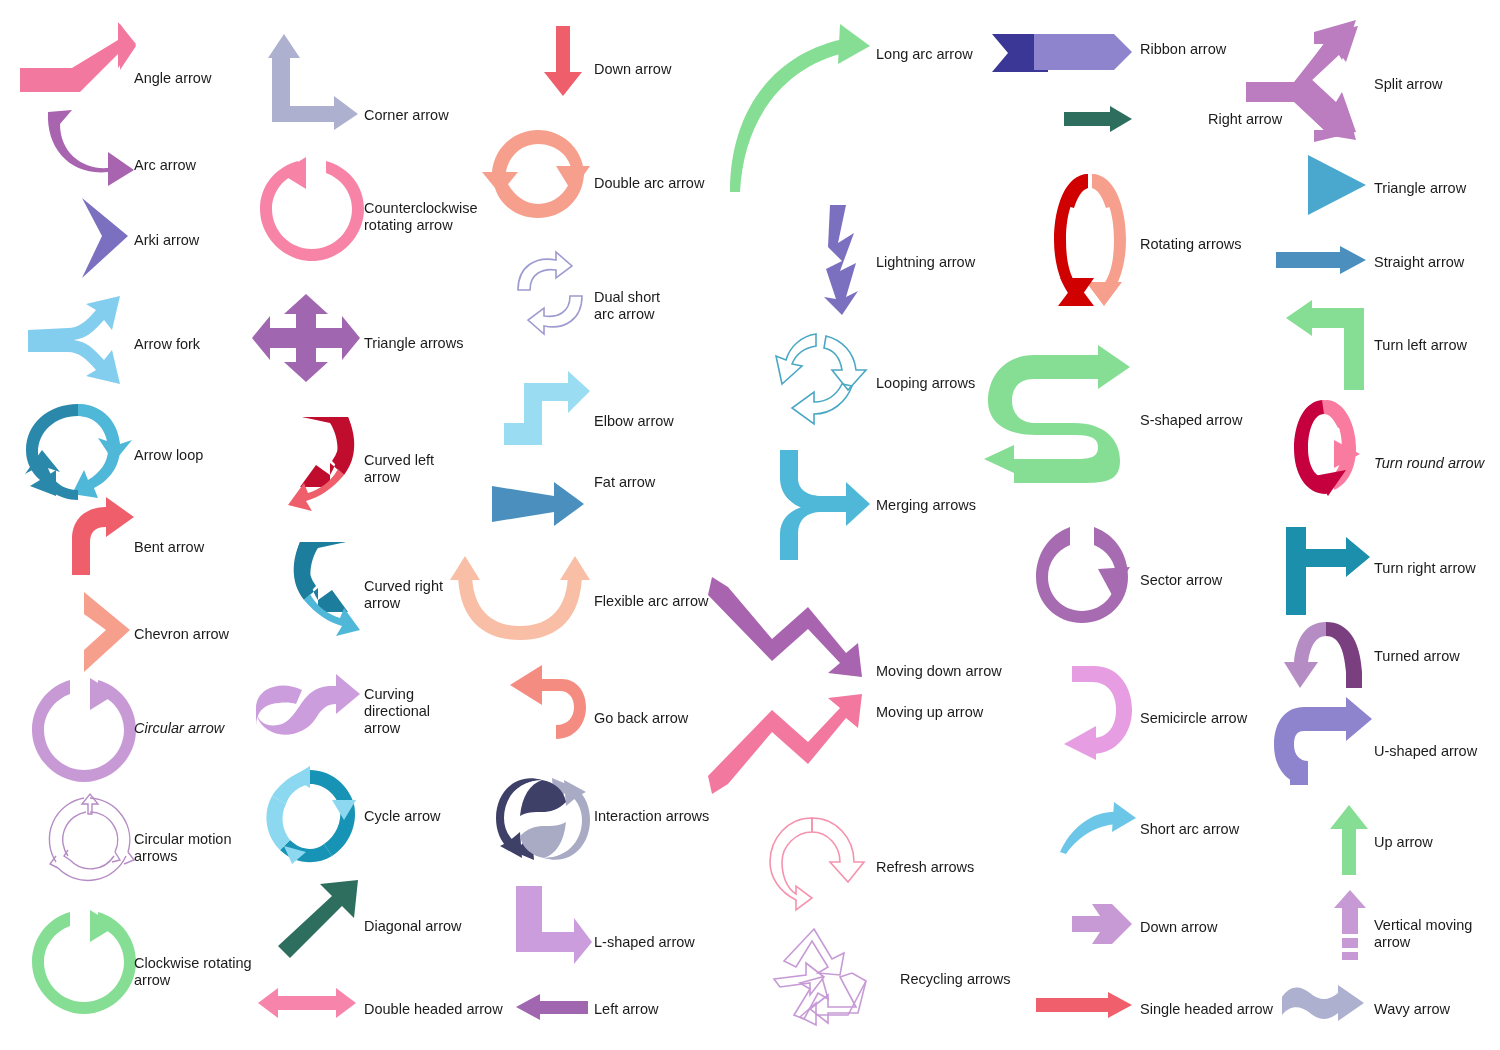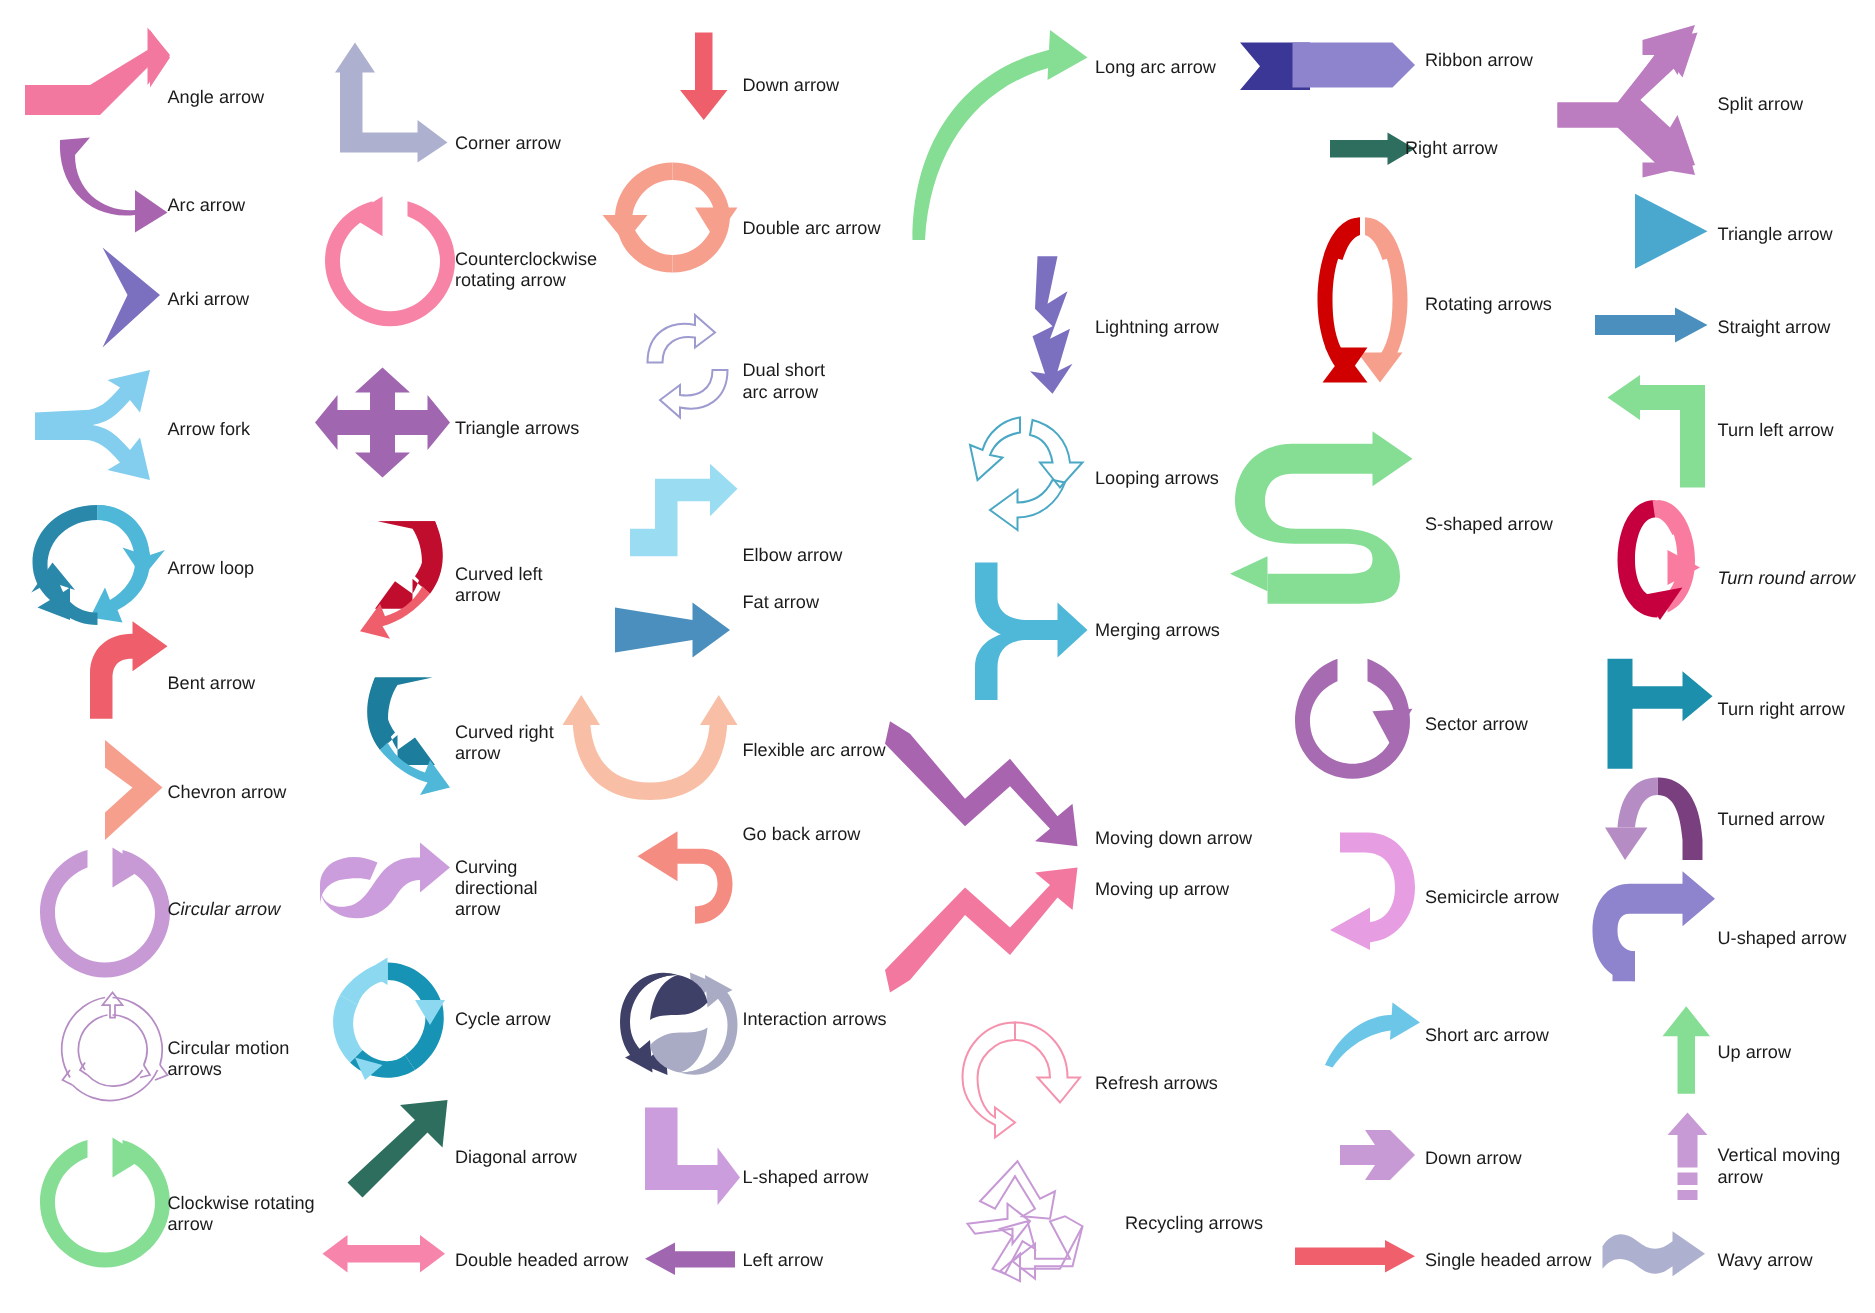--- a/index.html
+++ b/index.html
@@ -221,21 +221,21 @@
   </svg>
 </div>
 <div class="label" style="left:594px;top:289px;white-space:pre-line;">Dual short
 arc arrow</div>
 
 <div class="item" style="left:502px;top:373px;">
   <svg class="icon" width="90" height="76" viewBox="0 0 90 76">
     <path d="M2,50 L2,72 L40,72 L40,28 L66,28 L66,40 L88,18 L66,-2 L66,10 L22,10 L22,50 Z" fill="#9adcf2"></path>
   </svg>
 </div>
-<div class="label" style="left:594px;top:437px;">Elbow arrow</div>
+<div class="label" style="left:594px;top:413px;">Elbow arrow</div>
 
 <div class="item" style="left:490px;top:478px;">
   <svg class="icon" width="100" height="52" viewBox="0 0 100 52">
     <path d="M2,8 L64,18 L64,4 L94,26 L64,48 L64,34 L2,44 Z" fill="#4a8fbd"></path>
   </svg>
 </div>
 <div class="label" style="left:594px;top:474px;">Fat arrow</div>
 
 <div class="item" style="left:456px;top:558px;">
   <svg class="icon" width="136" height="84" viewBox="0 0 136 84">
@@ -245,21 +245,21 @@
   </svg>
 </div>
 <div class="label" style="left:594px;top:593px;">Flexible arc arrow</div>
 
 <div class="item" style="left:506px;top:663px;">
   <svg class="icon" width="86" height="84" viewBox="0 0 86 84">
     <path d="M34,16 L56,16 C70,16 80,28 80,44 C80,62 68,76 50,76 L50,62 C62,62 68,54 68,44 C68,34 62,28 54,28 L34,28 Z" fill="#f58c81"></path>
     <path d="M36,2 L36,42 L4,22 Z" fill="#f58c81"></path>
   </svg>
 </div>
-<div class="label" style="left:594px;top:660px;">Go back arrow</div>
+<div class="label" style="left:594px;top:710px;">Go back arrow</div>
 
 <div class="item" style="left:498px;top:776px;">
   <svg class="icon" width="92" height="86" viewBox="0 0 92 86">
     <path d="M44,4 C20,4 4,22 4,44 C4,52 6,60 10,66 L22,56 L24,82 L2,70 L10,66 C4,58 2,50 2,42 C2,18 20,2 44,4 Z" fill="#3f4068"></path>
     <path d="M44,4 C22,4 6,20 6,42 C6,54 12,64 22,70 L34,58 L36,84 L12,74 C2,66 -2,54 -2,42 C-2,16 18,-4 44,4 Z" fill="#3f4068"></path>
     <path d="M46,82 C70,82 86,64 86,42 C86,34 84,26 80,20 L68,30 L66,4 L88,16 L80,20 C86,28 88,36 88,44 C88,68 70,84 46,82 Z" fill="#a9abc4"></path>
     <path d="M46,82 C68,82 84,66 84,44 C84,32 78,22 68,16 L56,28 L54,2 L78,12 C88,20 92,32 92,44 C92,70 72,90 46,82 Z" fill="#a9abc4"></path>
     <path d="M44,4 C56,6 66,14 68,26 C60,34 52,36 44,36 C36,36 28,36 22,40 C24,20 32,8 44,4 Z" fill="#3f4068"></path>
     <path d="M46,82 C34,80 24,72 22,60 C30,52 38,50 46,50 C54,50 62,50 68,46 C66,66 58,78 46,82 Z" fill="#a9abc4"></path>
   </svg>
@@ -358,21 +358,21 @@
     <path d="M44,6 L124,6 L142,24 L124,42 L44,42 Z" fill="#8d84cd"></path>
   </svg>
 </div>
 <div class="label" style="left:1140px;top:41px;">Ribbon arrow</div>
 
 <div class="item" style="left:1062px;top:104px;">
   <svg class="icon" width="72" height="30" viewBox="0 0 72 30">
     <path d="M2,8 L48,8 L48,2 L70,15 L48,28 L48,22 L2,22 Z" fill="#2e6e5e"></path>
   </svg>
 </div>
-<div class="label" style="left:1124px;top:111px;text-align:right;">Right arrow</div>
+<div class="label" style="left:1208px;top:111px;text-align:right;">Right arrow</div>
 
 <div class="item" style="left:1040px;top:170px;">
   <svg class="icon" width="100" height="140" viewBox="0 0 100 140">
     <path d="M48,4 C26,4 14,36 14,70 C14,96 22,120 36,132 L36,114 C28,102 26,86 26,70 C26,42 34,18 48,18 Z" fill="#d00000"></path>
     <path d="M52,4 C74,4 86,36 86,70 C86,96 78,120 64,132 L64,114 C72,102 74,86 74,70 C74,42 66,18 52,18 Z" fill="#f79f8d"></path>
     <path d="M36,136 L18,112 L54,112 Z" fill="#d00000" transform="rotate(180 36 124)"></path>
     <path d="M64,136 L46,112 L82,112 Z" fill="#f79f8d"></path>
     <path d="M36,134 L20,108 L54,108 Z" fill="#d00000"></path>
     <path d="M48,4 C34,6 24,18 20,34 L34,38 C38,26 42,20 48,18 Z" fill="#d00000"></path>
     <path d="M52,4 C66,6 76,18 80,34 L66,38 C62,26 58,20 52,18 Z" fill="#f79f8d"></path>

